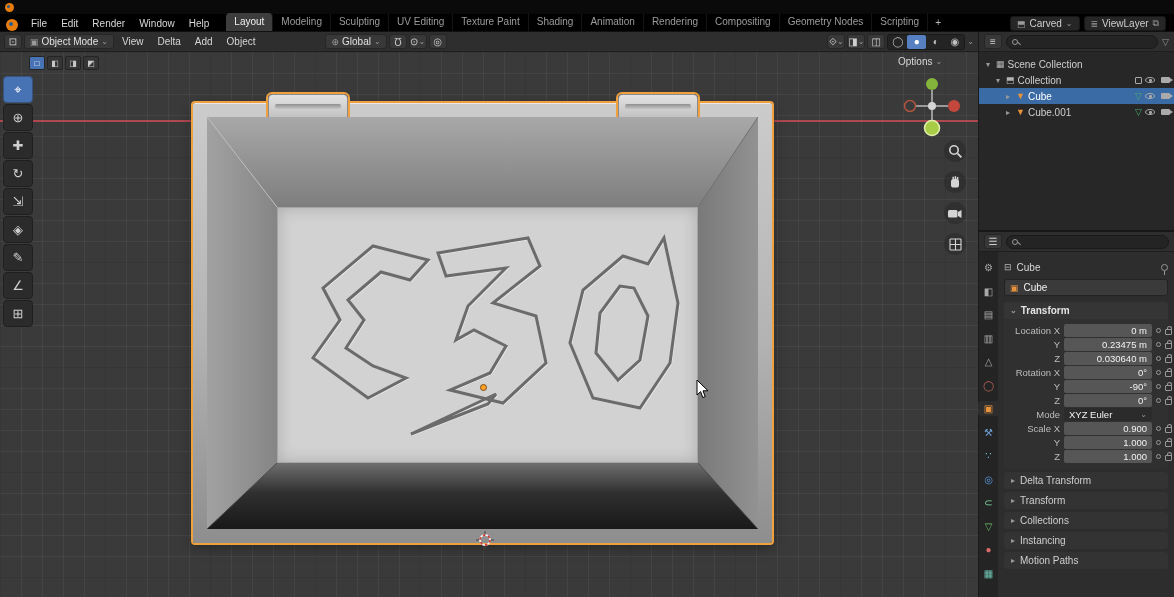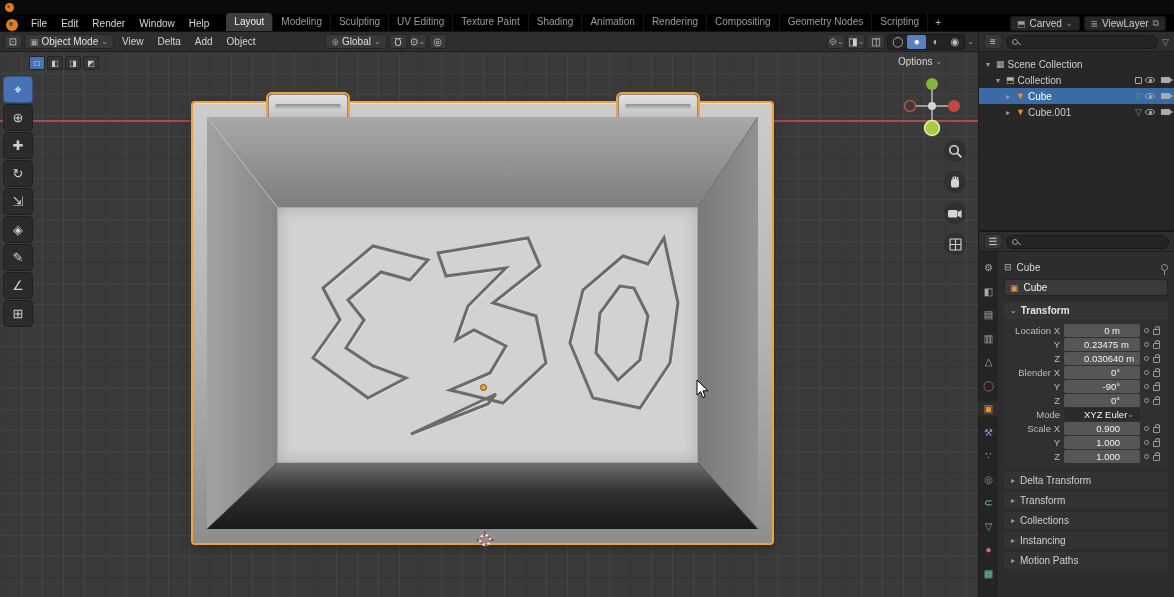--- a/index.html
+++ b/index.html
@@ -74,22 +74,22 @@
   #props-content{position:absolute;left:998px;top:252px;width:176px;height:345px;background:#2d2d2d;padding:6px 6px 0 6px;overflow:hidden}
   .crumb{display:flex;align-items:center;gap:5px;height:18px;color:#d8d8d8}
   .crumb .pin{width:7px;height:7px;border:1.4px solid #999;border-radius:50%;position:relative;margin-left:auto}
   .crumb .pin::after{content:"";position:absolute;left:2px;top:6px;width:1.4px;height:4px;background:#999}
   .name-field{display:flex;align-items:center;gap:5px;background:#3a3a3a;border:1px solid #232323;border-radius:3px;height:17px;
               padding:0 5px;margin:3px 0 6px 0;color:#f0f0f0}
   .panel-hdr{display:flex;align-items:center;gap:4px;background:#353535;border-radius:3px 3px 0 0;height:17px;padding:0 6px;color:#e4e4e4;font-weight:bold}
   .panel-body{background:#303030;border-radius:0 0 3px 3px;padding:5px 4px 6px 2px;display:flex;flex-direction:column;gap:1px}
   .prow{display:flex;align-items:center;gap:4px;height:13px}
   .prow .plabel{width:54px;text-align:right;color:#bdbdbd;font-size:9.5px;white-space:nowrap;flex:none}
-  .pfield{width:76px;height:13px;line-height:13px;background:#565656;border-radius:2px;color:#f2f2f2;
-          text-align:right;padding:0 20px;font-size:9.5px;white-space:nowrap;flex:none}
+  .pfield{width:88px;height:13px;line-height:13px;background:#565656;border-radius:2px;color:#f2f2f2;
+          text-align:right;padding:0 5px;font-size:9.5px;white-space:nowrap;flex:none}
   .pfield.drop{background:#2b2b2b;text-align:left;display:flex;justify-content:space-between;align-items:center}
   .anim-dot{width:5px;height:5px;border:1px solid #999;border-radius:50%;flex:none}
   .lock-icon{width:7px;height:6px;border:1px solid #999;border-radius:1px;position:relative;flex:none;margin-top:3px}
   .lock-icon::before{content:"";position:absolute;top:-4px;left:1px;width:3px;height:3px;border:1px solid #999;border-bottom:none;border-radius:3px 3px 0 0}
   .collapsed{display:flex;align-items:center;gap:5px;background:#333;border-radius:3px;height:17px;padding:0 7px;color:#cfcfcf;margin-top:3px}
 
   
   #viewport{position:absolute;left:0;top:52px;width:978px;height:545px;overflow:hidden;
     background-color:#3a3a3a;
     background-image:
@@ -311,21 +311,21 @@
         <span class="anim-dot"></span>
         <span class="lock-icon"></span>
       </div>
       <div class="prow">
         <span class="plabel">Z</span>
         <span class="pfield">0.030640 m</span>
         <span class="anim-dot"></span>
         <span class="lock-icon"></span>
       </div>
       <div class="prow">
-        <span class="plabel">Blender X</span>
+        <span class="plabel">Rotation X</span>
         <span class="pfield">0°</span>
         <span class="anim-dot"></span>
         <span class="lock-icon"></span>
       </div>
       <div class="prow">
         <span class="plabel">Y</span>
         <span class="pfield">-90°</span>
         <span class="anim-dot"></span>
         <span class="lock-icon"></span>
       </div>

